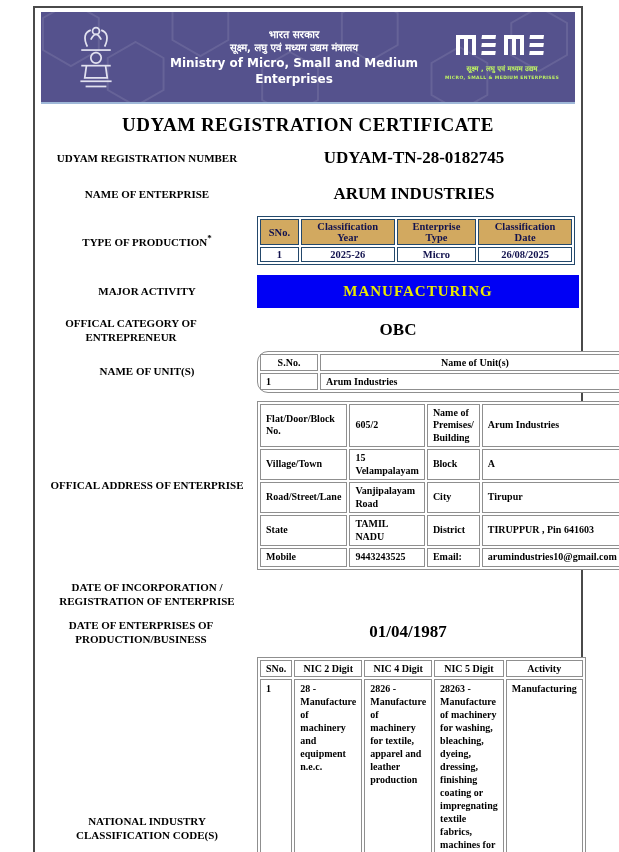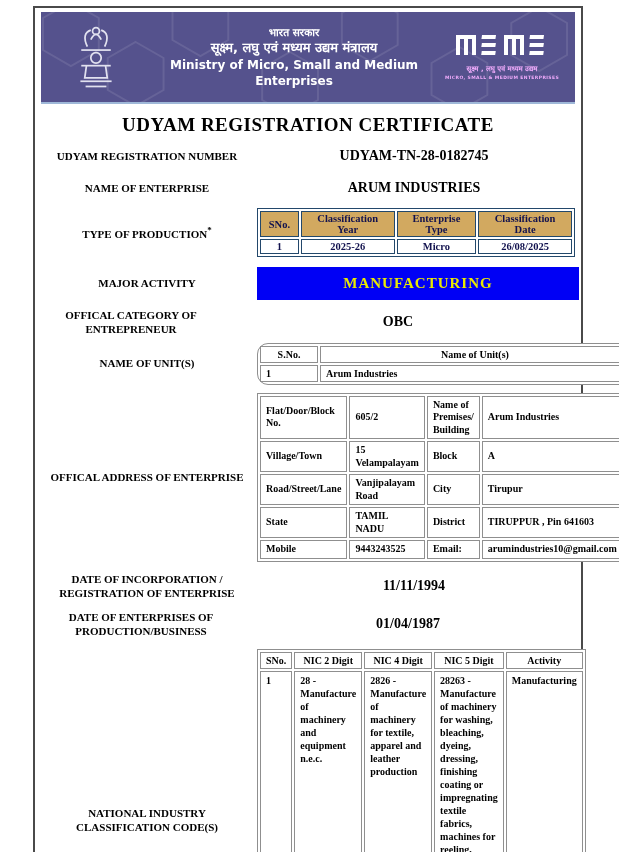--- a/index.html
+++ b/index.html
@@ -9,30 +9,30 @@
         border:2px solid #4a4a4a;border-bottom:none;box-sizing:border-box;
         padding:4px 6px 0 6px;}
   
   .banner{position:relative;height:90px;background:#55528d;border-bottom:2px solid #9fb8d8;
         display:flex;align-items:center;overflow:hidden;}
   .hexes{position:absolute;inset:0;width:100%;height:100%;}
   .emblem{position:relative;flex:0 0 110px;display:flex;justify-content:center;}
   .banner-center{position:relative;flex:1;text-align:center;color:#ffffff;line-height:1.35;}
   .bc-sm{font-family:"DejaVu Sans",sans-serif;font-weight:bold;font-size:10.5px;}
   .bc-md{font-family:"DejaVu Sans",sans-serif;font-weight:bold;font-size:12px;}
-  .bc-hi{font-family:"DejaVu Sans",sans-serif;font-weight:bold;font-size:13px;}
-  .msme{position:relative;flex:0 0 130px;text-align:center;color:#f0abfc;padding-right:8px;}
+  .bc-hi{font-family:"DejaVu Sans",sans-serif;font-weight:bold;font-size:10px;}
+  .msme{position:relative;flex:0 0 130px;text-align:center;color:#bef264;padding-right:8px;}
   .msme-cap1{font-family:"DejaVu Sans",sans-serif;font-size:7px;font-weight:bold;margin-top:3px;}
   .msme-cap2{font-family:"DejaVu Sans",sans-serif;font-size:4.5px;font-weight:bold;margin-top:2px;letter-spacing:.4px;}
   
   .title{margin-top:10px;text-align:center;font-size:19px;font-weight:bold;letter-spacing:.5px;}
   
   .row{display:flex;align-items:center;}
   .lbl{flex:0 0 212px;text-align:center;font-weight:bold;font-size:11px;line-height:1.3;}
-  .val{flex:1;text-align:center;font-weight:bold;font-size:14px;}
+  .val{flex:1;text-align:center;font-weight:bold;font-size:17px;}
   sup.star{font-size:9px;}
   
   table{border-spacing:2px;}
   .type-table{margin-left:4px;border:1px solid #23486b;background:#fff;color:#12124e;}
   .type-table th{background:#d2a960;border:1px solid #23486b;font-size:10.5px;padding:1px 6px;}
   .type-table td{border:1px solid #23486b;font-size:10.5px;font-weight:bold;text-align:center;padding:1px 6px;}
   
   .gray-table{margin-left:4px;border:1px solid #8f8f8f;background:#fff;}
   .gray-table th,.gray-table td{border:1px solid #8f8f8f;font-size:10px;font-weight:bold;padding:2px 5px;}
   .units-table{width:376px;border-radius:11px;}
@@ -213,21 +213,20 @@
           <td>Email:</td>
           <td>arumindustries10@gmail.com</td>
         </tr>
       </tbody>
           </table>
     </div>
   </div>
 
   <div class="row mt10">
     <div class="lbl">DATE OF INCORPORATION / REGISTRATION OF ENTERPRISE</div>
-    <div class="val">11/11/1994</div>
   </div>
   <div class="row mt10">
     <div class="lbl" style="max-width:200px">DATE OF ENTERPRISES OF PRODUCTION/BUSINESS</div>
     <div class="val">01/04/1987</div>
   </div>
 
   <div class="row mt10">
     <div class="lbl">NATIONAL INDUSTRY CLASSIFICATION CODE(S)</div>
     <div style="flex:1">
       <table class="gray-table nic-table">

